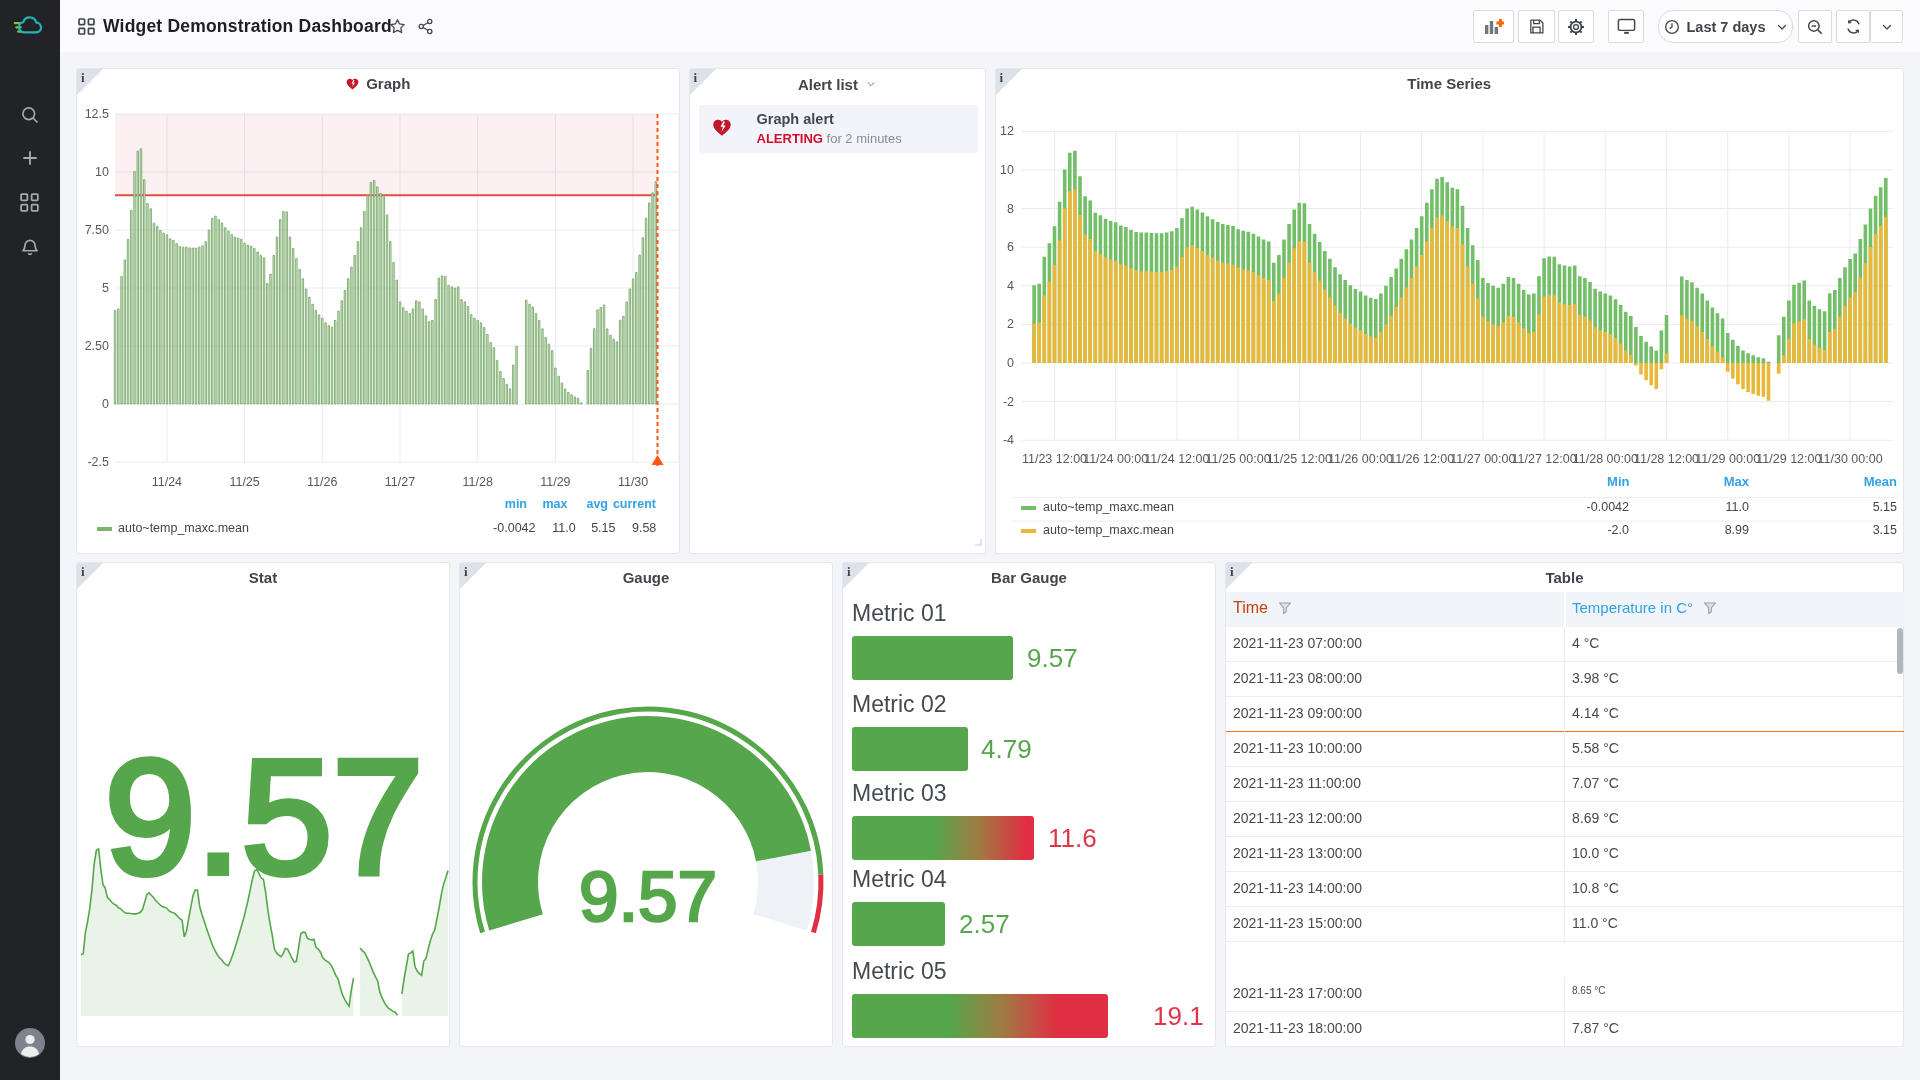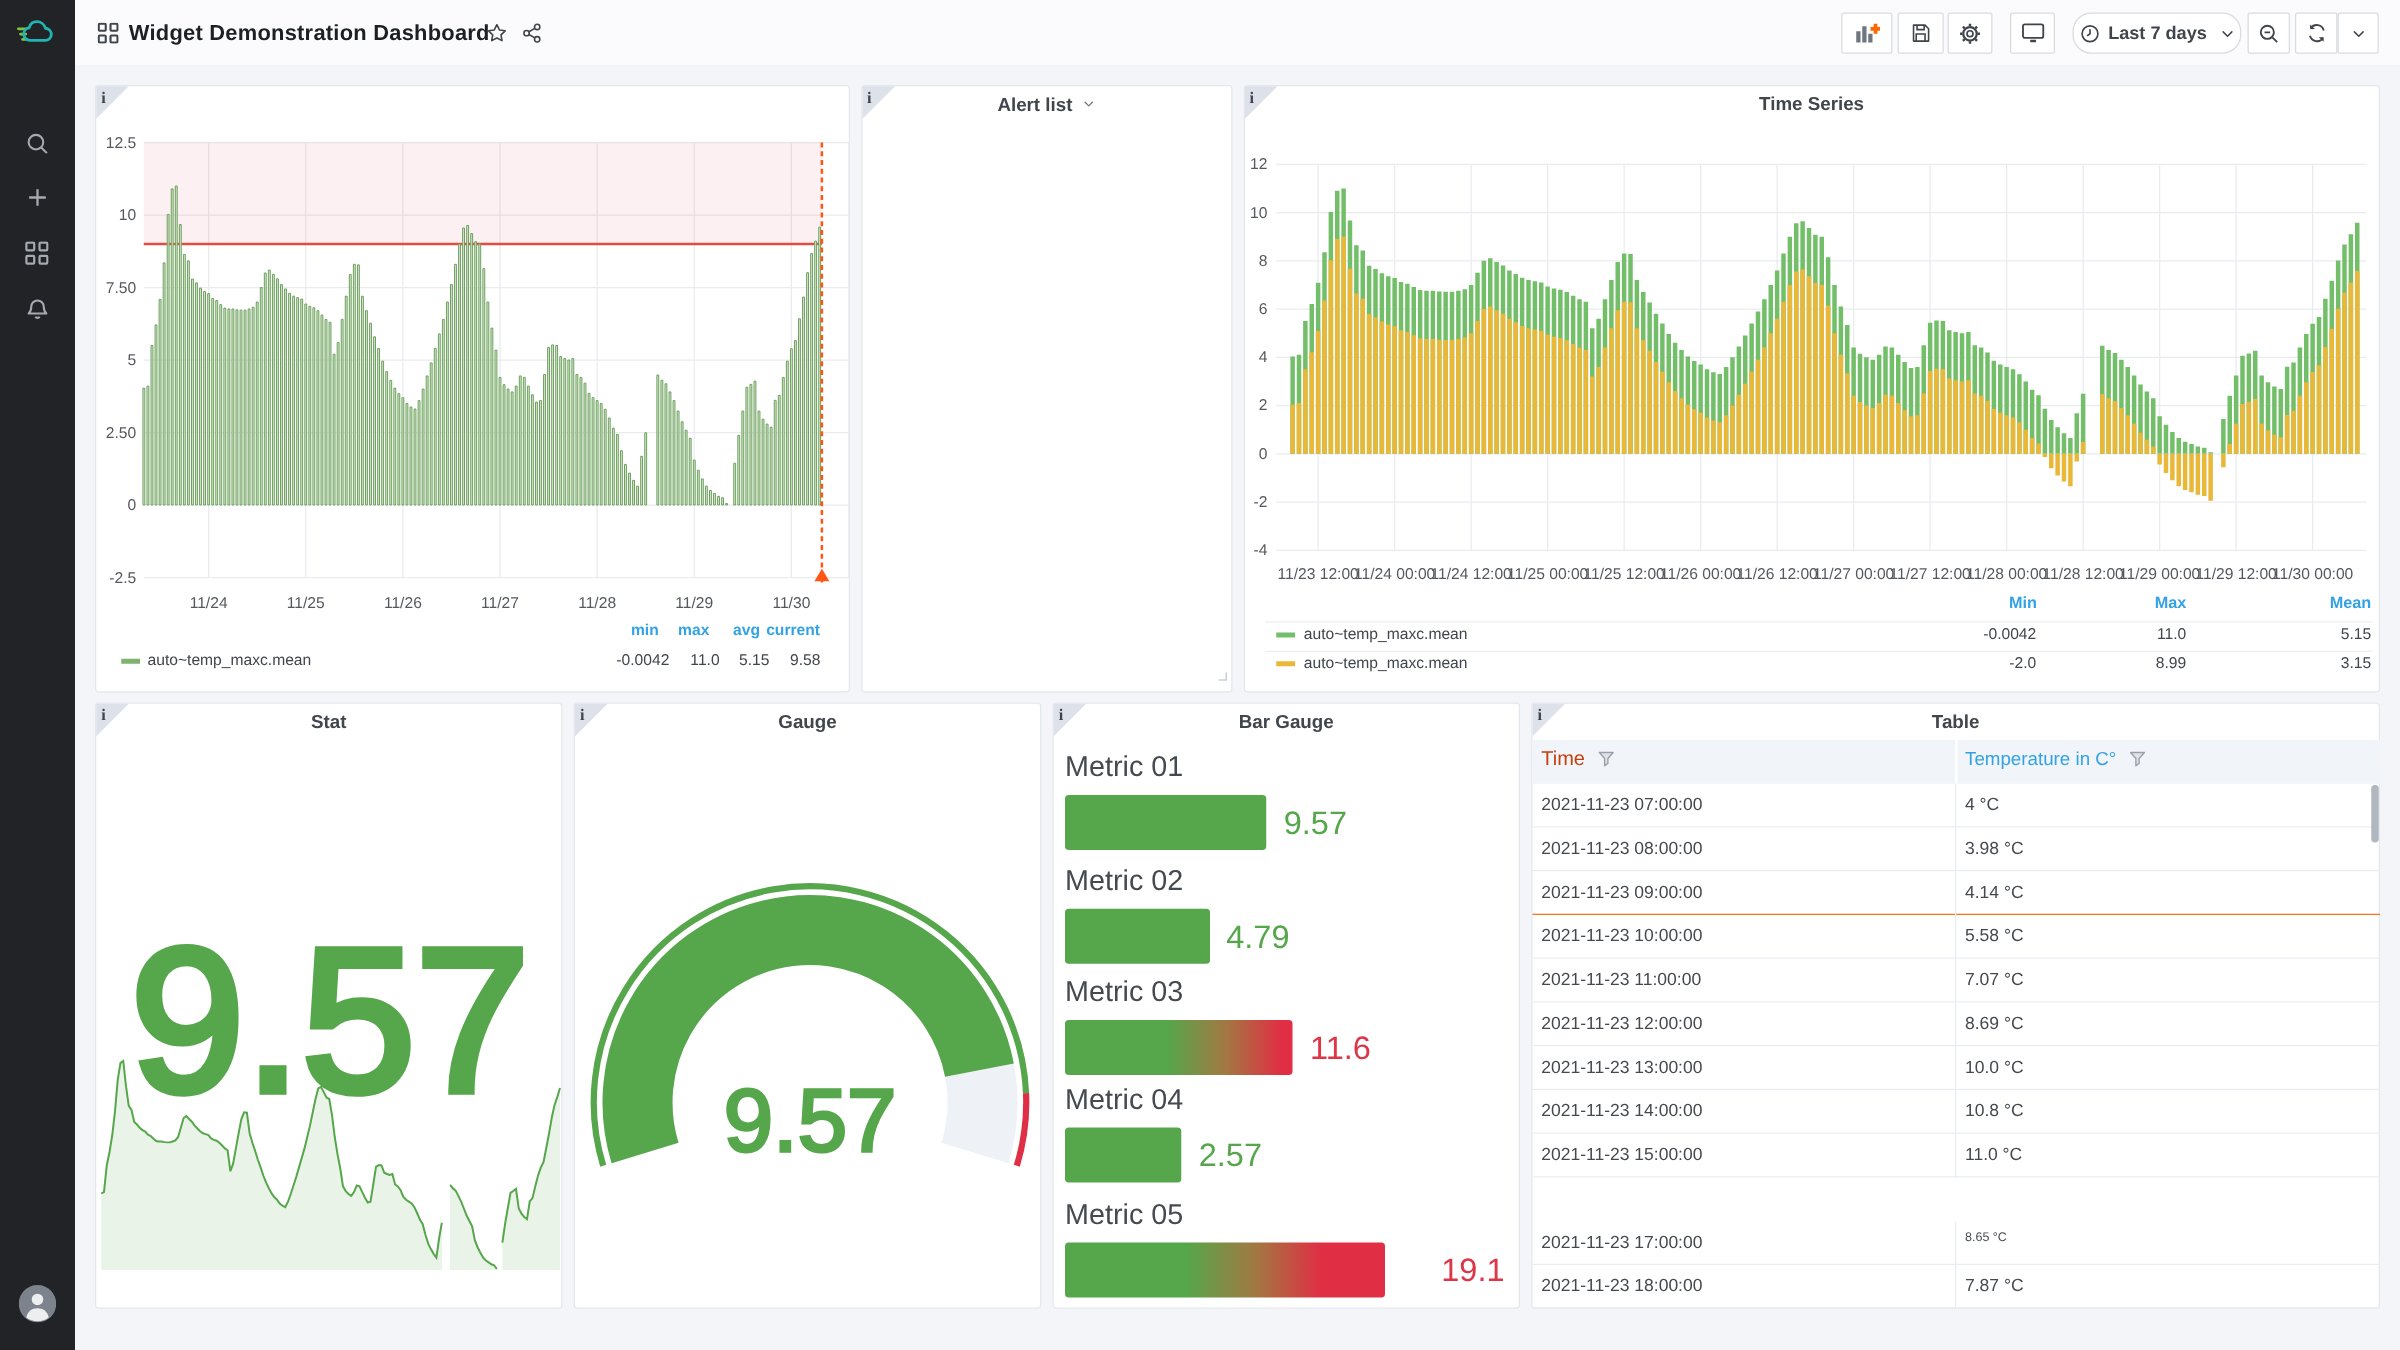--- a/index.html
+++ b/index.html
@@ -134,20 +134,24 @@
     </svg>
   </div>
 <div class="btn" style="left:1870px;width:33px;">
     <svg width="12" height="12" viewBox="0 0 24 24">
       <path d="M5 9l7 7 7-7" fill="none" stroke="#40454b" stroke-width="2.4" stroke-linecap="round" stroke-linejoin="round"></path>
     </svg>
   </div>
 <div style="position:absolute;left:76px;top:68px;width:603.5px;height:486px;background:#fff;border:1px solid #e4e7ec;border-radius:3px;box-sizing:border-box;">
     <div style="position:absolute;left:0;top:0;width:0;height:0;border-top:26px solid #dde1e9;border-right:26px solid transparent;"></div>
     <div style="position:absolute;left:4px;top:1px;font-family:'Liberation Serif',serif;font-weight:bold;font-size:13px;color:#3f434a;">i</div>
+    <div style="position:absolute;left:0;top:0;width:100%;height:28px;text-align:center;font-size:15px;font-weight:bold;color:#41454c;line-height:30px;"><span style="vertical-align:-2px;margin-right:6px;display:inline-block;"><svg width="15" height="14" viewBox="0 0 24 24">
+          <path d="M12 21.3C5.2 16.2 2 12.6 2 8.6 2 5.5 4.4 3 7.5 3c1.9 0 3.6 1 4.5 2.4C12.9 4 14.6 3 16.5 3 19.6 3 22 5.5 22 8.6c0 4-3.2 7.6-10 12.7z" fill="#c4162a"></path>
+          <path d="M13.5 5l-3.2 6.2h2.8l-1.8 6 5-7.4h-2.9l2-4.8z" fill="#fff"></path>
+        </svg></span>Graph</div>
     <div style="position:absolute;left:0;top:28px;"><svg width="603" height="458" viewBox="0 0 603 458" font-family="Liberation Sans, sans-serif">
         <line x1="38.0" y1="365.0" x2="602.0" y2="365.0" stroke="#e9ebef" stroke-width="1"></line>
         <line x1="38.0" y1="307.0" x2="602.0" y2="307.0" stroke="#e9ebef" stroke-width="1"></line>
         <line x1="38.0" y1="249.0" x2="602.0" y2="249.0" stroke="#e9ebef" stroke-width="1"></line>
         <line x1="38.0" y1="191.0" x2="602.0" y2="191.0" stroke="#e9ebef" stroke-width="1"></line>
         <line x1="38.0" y1="133.0" x2="602.0" y2="133.0" stroke="#e9ebef" stroke-width="1"></line>
         <line x1="38.0" y1="75.0" x2="602.0" y2="75.0" stroke="#e9ebef" stroke-width="1"></line>
         <line x1="38.0" y1="17.0" x2="602.0" y2="17.0" stroke="#e9ebef" stroke-width="1"></line>
         <line x1="89.9" y1="17.0" x2="89.9" y2="365.0" stroke="#e9ebef" stroke-width="1"></line>
         <line x1="167.6" y1="17.0" x2="167.6" y2="365.0" stroke="#e9ebef" stroke-width="1"></line>
@@ -187,20 +191,28 @@
         <rect x="20" y="430" width="15" height="4" fill="#7eb26d"></rect>
         <text x="41" y="435" font-size="12.5" fill="#41454c">auto~temp_maxc.mean</text>
       </svg></div>
   </div>
 <div style="position:absolute;left:688.5px;top:68px;width:297px;height:486px;background:#fff;border:1px solid #e4e7ec;border-radius:3px;box-sizing:border-box;">
     <div style="position:absolute;left:0;top:0;width:0;height:0;border-top:26px solid #dde1e9;border-right:26px solid transparent;"></div>
     <div style="position:absolute;left:4px;top:1px;font-family:'Liberation Serif',serif;font-weight:bold;font-size:13px;color:#3f434a;">i</div>
     <div style="position:absolute;left:0;top:0;width:100%;height:28px;text-align:center;font-size:15px;font-weight:bold;color:#41454c;line-height:30px;">Alert list <span style="display:inline-block;vertical-align:1px;margin-left:4px;"><svg width="10" height="10" viewBox="0 0 24 24">
           <path d="M5 9l7 7 7-7" fill="none" stroke="#6e747c" stroke-width="2.4" stroke-linecap="round" stroke-linejoin="round"></path>
         </svg></span></div>
+    <div style="position:absolute;left:9px;top:36px;width:279px;height:48px;background:#f2f4f9;border-radius:2px;">
+      <div style="position:absolute;left:12px;top:12px;"><svg width="22" height="21" viewBox="0 0 24 24">
+          <path d="M12 21.3C5.2 16.2 2 12.6 2 8.6 2 5.5 4.4 3 7.5 3c1.9 0 3.6 1 4.5 2.4C12.9 4 14.6 3 16.5 3 19.6 3 22 5.5 22 8.6c0 4-3.2 7.6-10 12.7z" fill="#c4162a"></path>
+          <path d="M13.5 5l-3.2 6.2h2.8l-1.8 6 5-7.4h-2.9l2-4.8z" fill="#fff"></path>
+        </svg></div>
+      <div style="position:absolute;left:58px;top:6px;font-size:14.5px;font-weight:bold;color:#434850;">Graph alert</div>
+      <div style="position:absolute;left:58px;top:26px;font-size:13px;color:#878d96;"><span style="color:#d10e2c;font-weight:bold;">ALERTING</span> for 2 minutes</div>
+    </div>
     <div style="position:absolute;right:3px;bottom:3px;"><svg width="10" height="10" viewBox="0 0 10 10">
         <path d="M9 3v6H3M9 6v3H6" fill="none" stroke="#c9ced6" stroke-width="1.2"></path>
       </svg></div>
   </div>
 <div style="position:absolute;left:994.5px;top:68px;width:909.5px;height:486px;background:#fff;border:1px solid #e4e7ec;border-radius:3px;box-sizing:border-box;">
     <div style="position:absolute;left:0;top:0;width:0;height:0;border-top:26px solid #dde1e9;border-right:26px solid transparent;"></div>
     <div style="position:absolute;left:4px;top:1px;font-family:'Liberation Serif',serif;font-weight:bold;font-size:13px;color:#3f434a;">i</div>
     <div style="position:absolute;left:0;top:0;width:100%;height:28px;text-align:center;font-size:15px;font-weight:bold;color:#41454c;line-height:30px;">Time Series</div>
     <div style="position:absolute;left:0;top:28px;"><svg width="909" height="458" viewBox="0 0 909 458" font-family="Liberation Sans, sans-serif">
         <line x1="25.0" y1="343.2" x2="897.0" y2="343.2" stroke="#e9ebef" stroke-width="1"></line>

